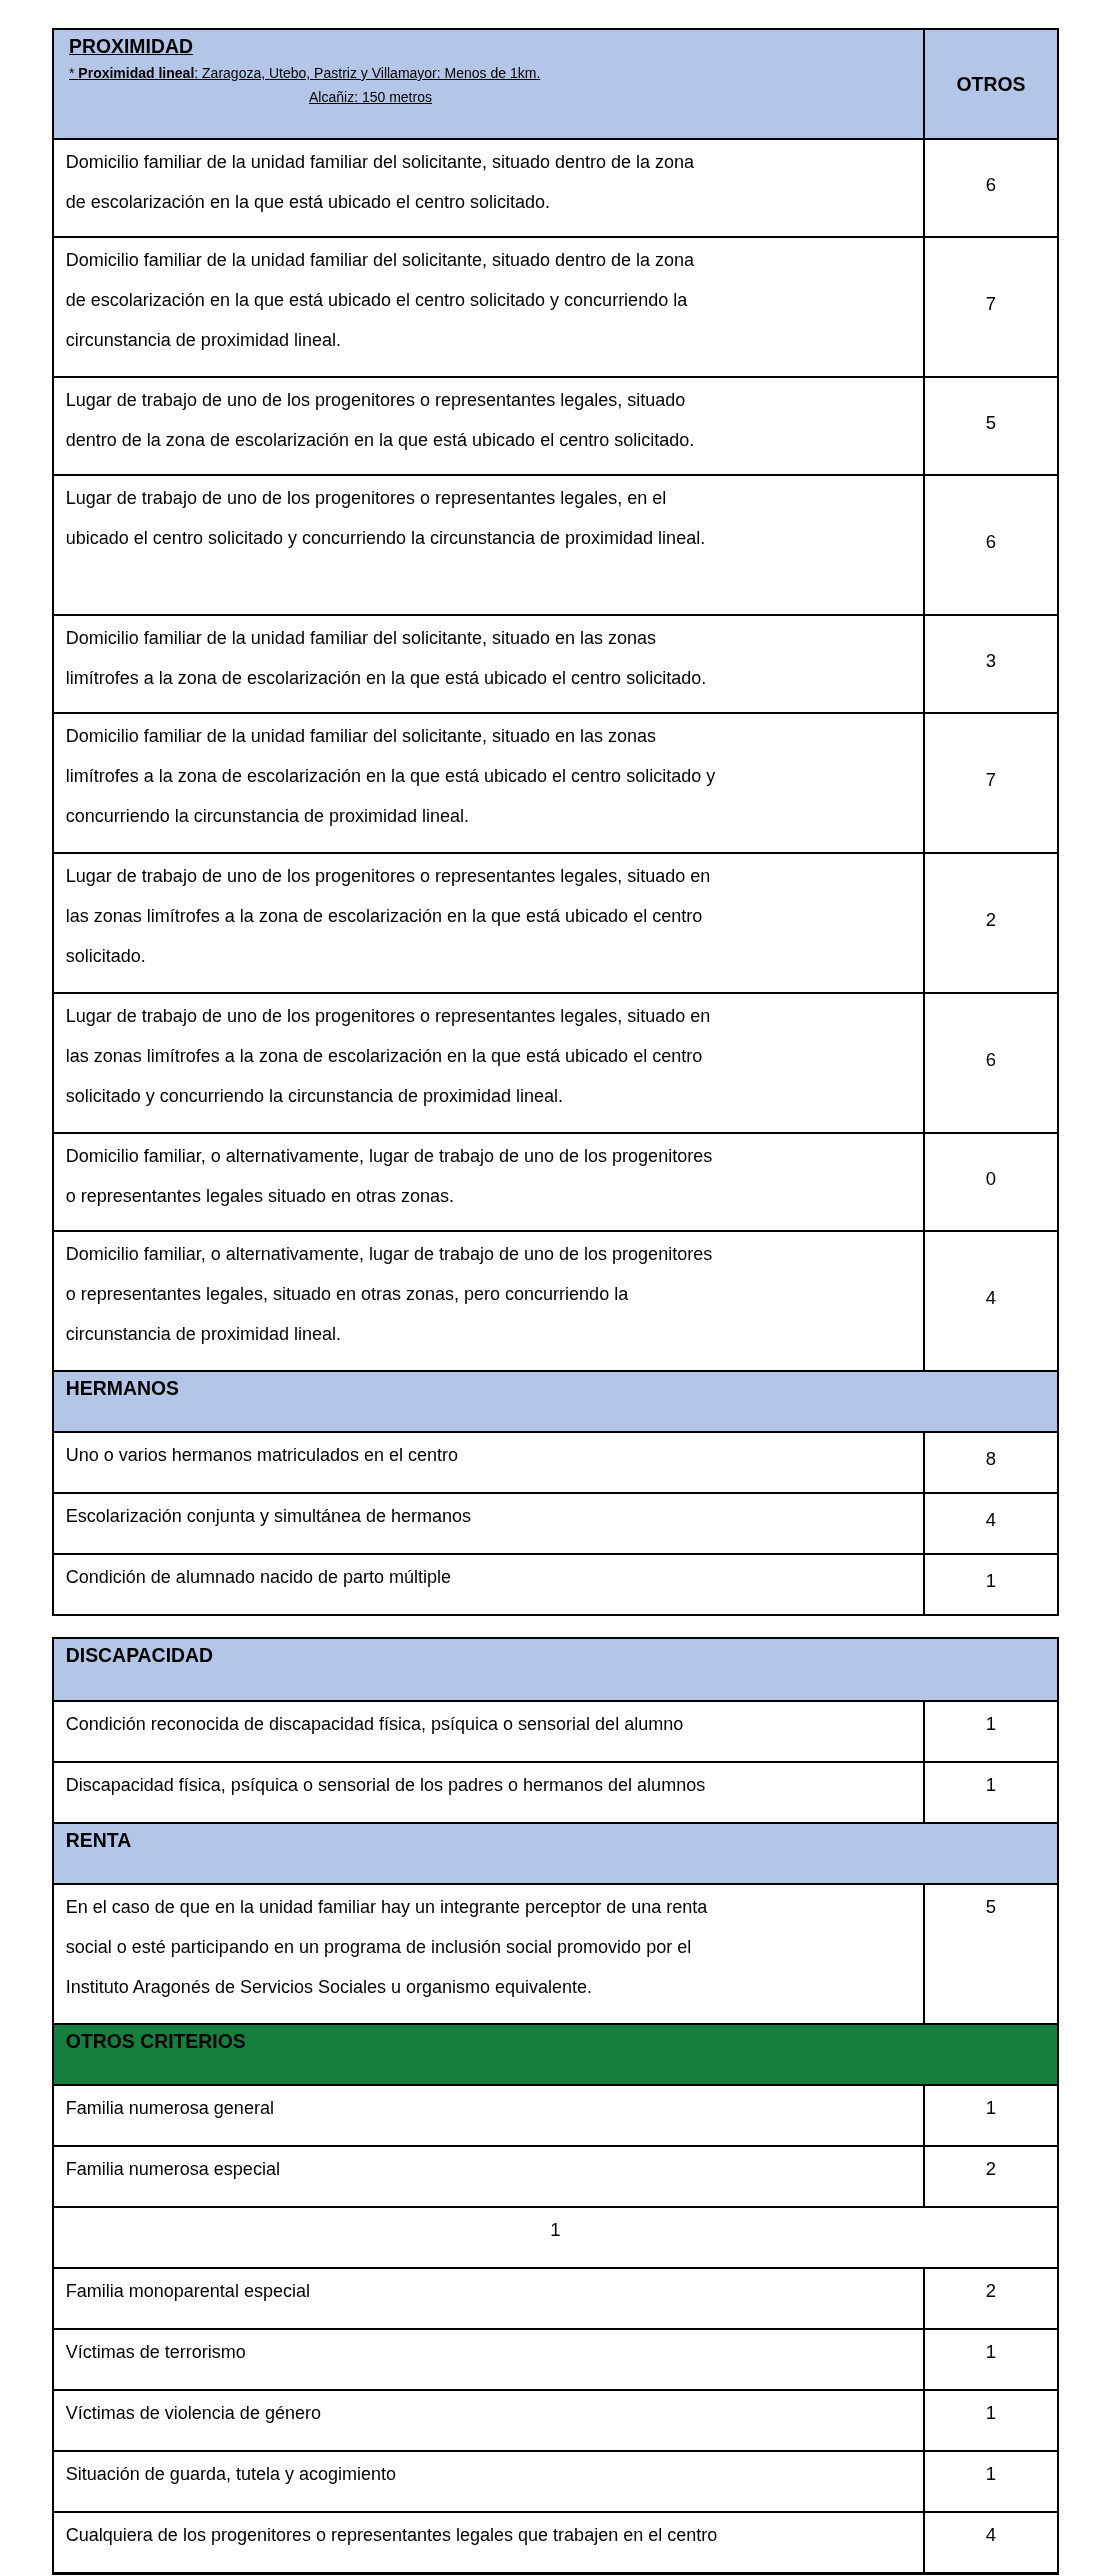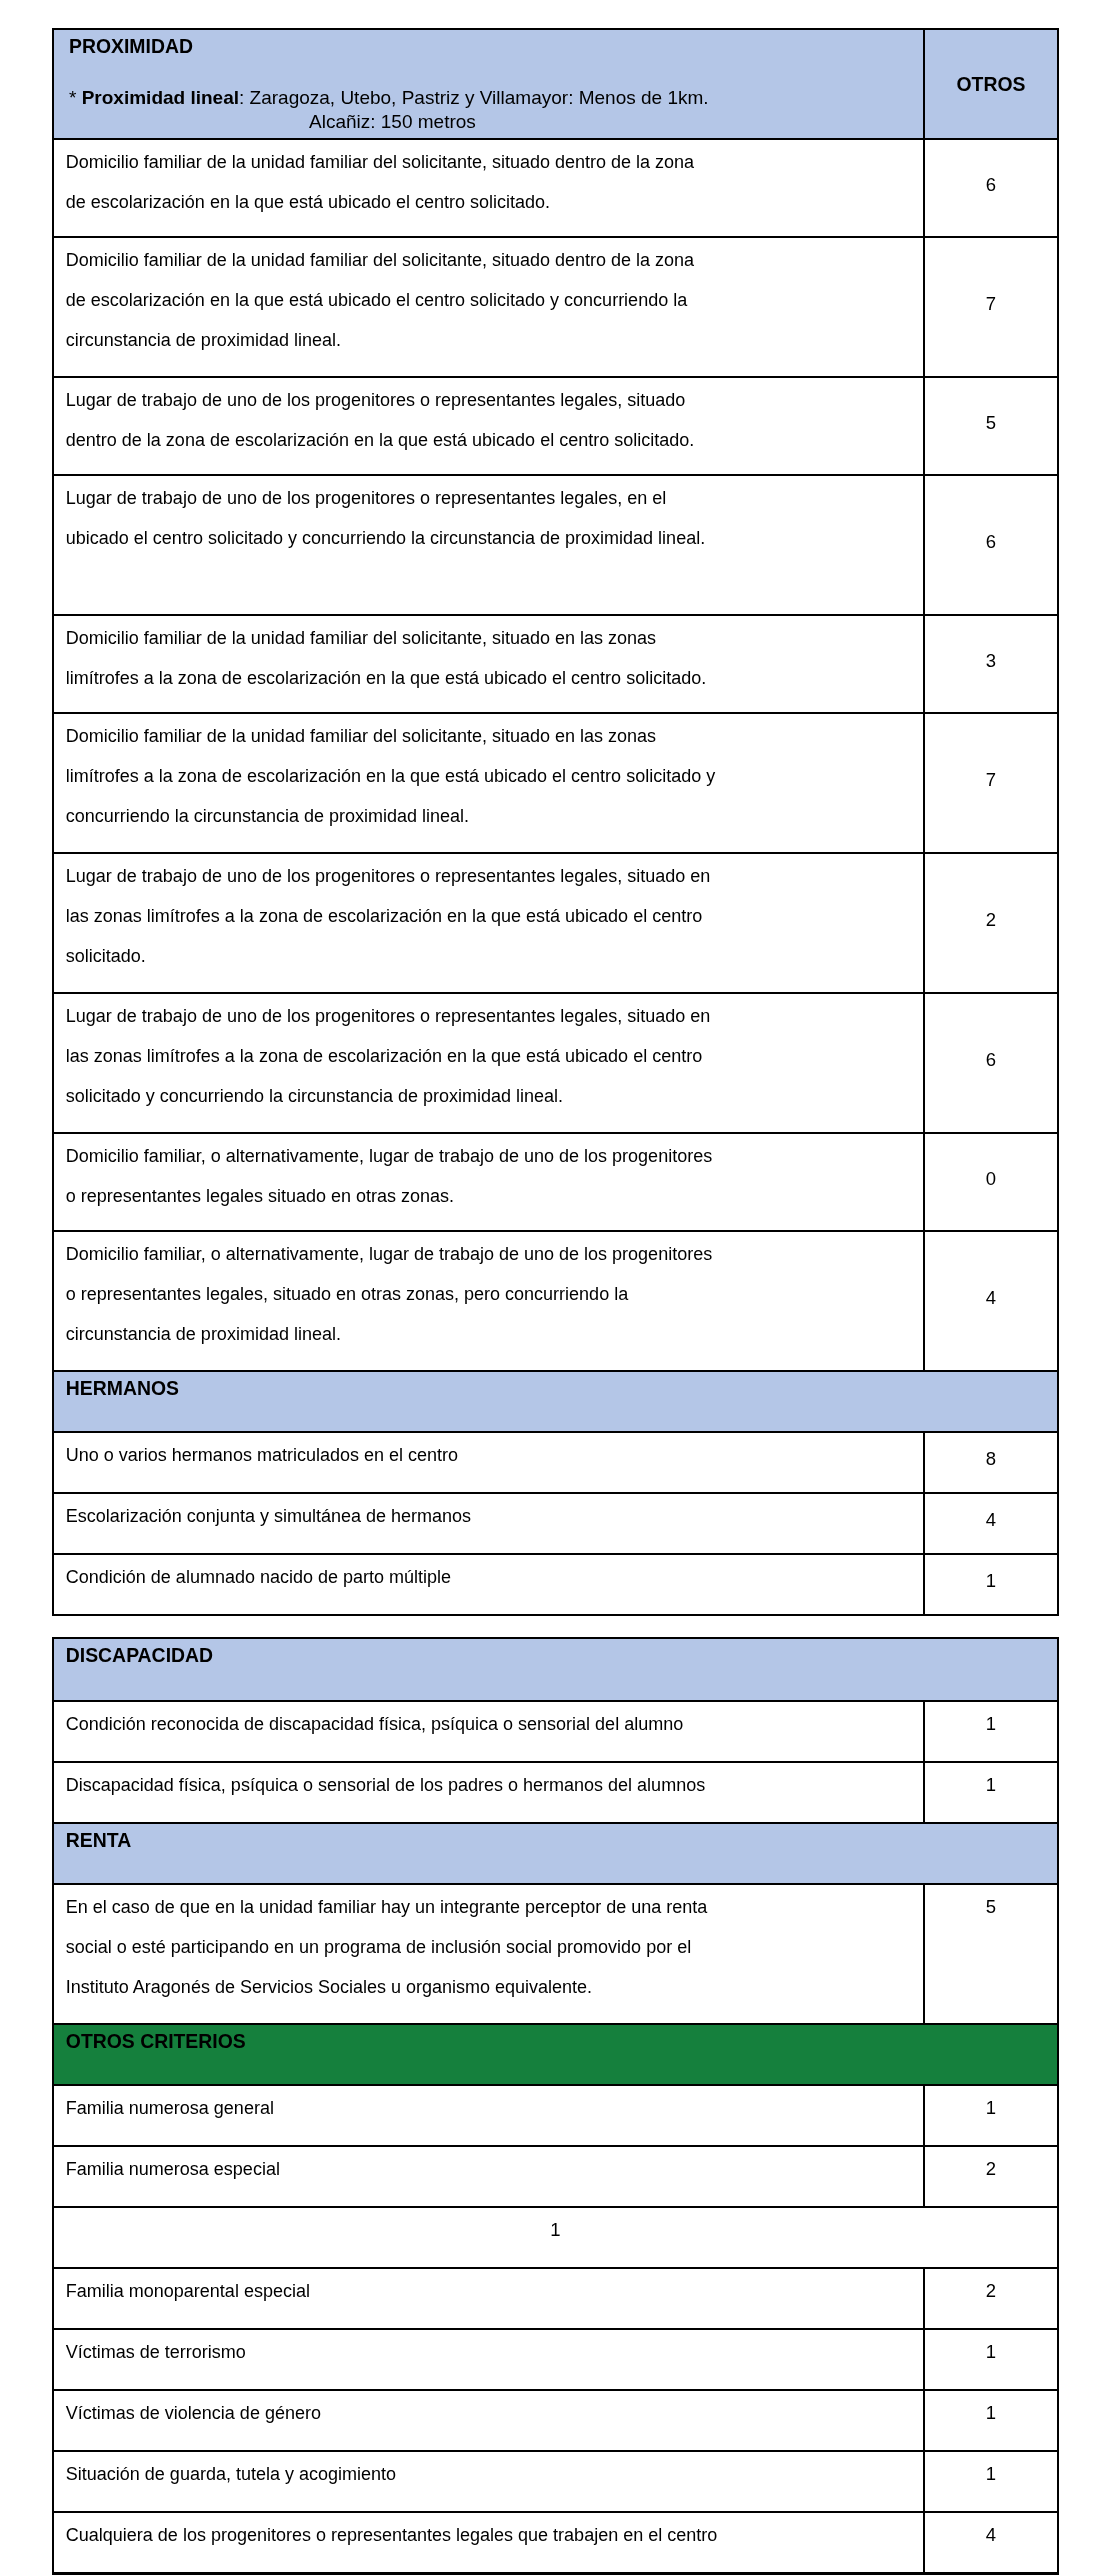--- a/index.html
+++ b/index.html
@@ -8,25 +8,25 @@
   #t1 { top:28px; }
   #t2 { top:1637px; border-bottom-width:3.4px; }
   .row { display:flex; border-top:2.5px solid #000; box-sizing:border-box; }
   .row:first-child { border-top:none; }
   .hdr { background:#B4C6E7; }
   .desc { width:871px; flex:none; box-sizing:border-box; padding:1.7px 10px 0 11.8px; font-size:18px; line-height:40px; border-right:2.5px solid #000; }
   .desc .ln { display:block; white-space:nowrap; }
   .pts { flex:1; text-align:center; font-size:18.5px; line-height:40px; padding-top:1.7px; }
   #t1 .row .pts { display:flex; align-items:center; justify-content:center; padding:0 0 6.7px 0; }
   .l1 { min-height:61px; } .l2 { min-height:98px; } .l3 { min-height:140px; }
-  .hdr .desc { font-weight:bold; }
+  .hdr .desc { font-weight:bold;text-decoration:underline; }
   .main-hdr { min-height:108px; }
   .main-hdr .desc { padding:0 10px 0 15px; line-height:normal; }
   .main-hdr .sec-title { display:block; font-size:19.4px; font-weight:bold; margin-top:5px; }
-  .main-hdr .note { display:block; font-size:19px; font-weight:normal; margin-top:28px; line-height:23.6px; }
+  .main-hdr .note { display:block; font-size:14px; font-weight:normal; margin-top:4px; line-height:23.6px; }
   .main-hdr .note b { font-weight:bold; }
   .main-hdr .note .cont { display:block; padding-left:240px; }
   .main-hdr .pts { font-weight:bold; font-size:19.4px; display:block !important; padding-top:34px !important; }
   .span-hdr { min-height:61px; }
   .span-hdr .title { flex:1; font-weight:bold; font-size:19.4px; padding:5px 11.8px 0 11.8px; }
   .span-hdr .title.center { }
 </style>
 </head>
 <body>
 

